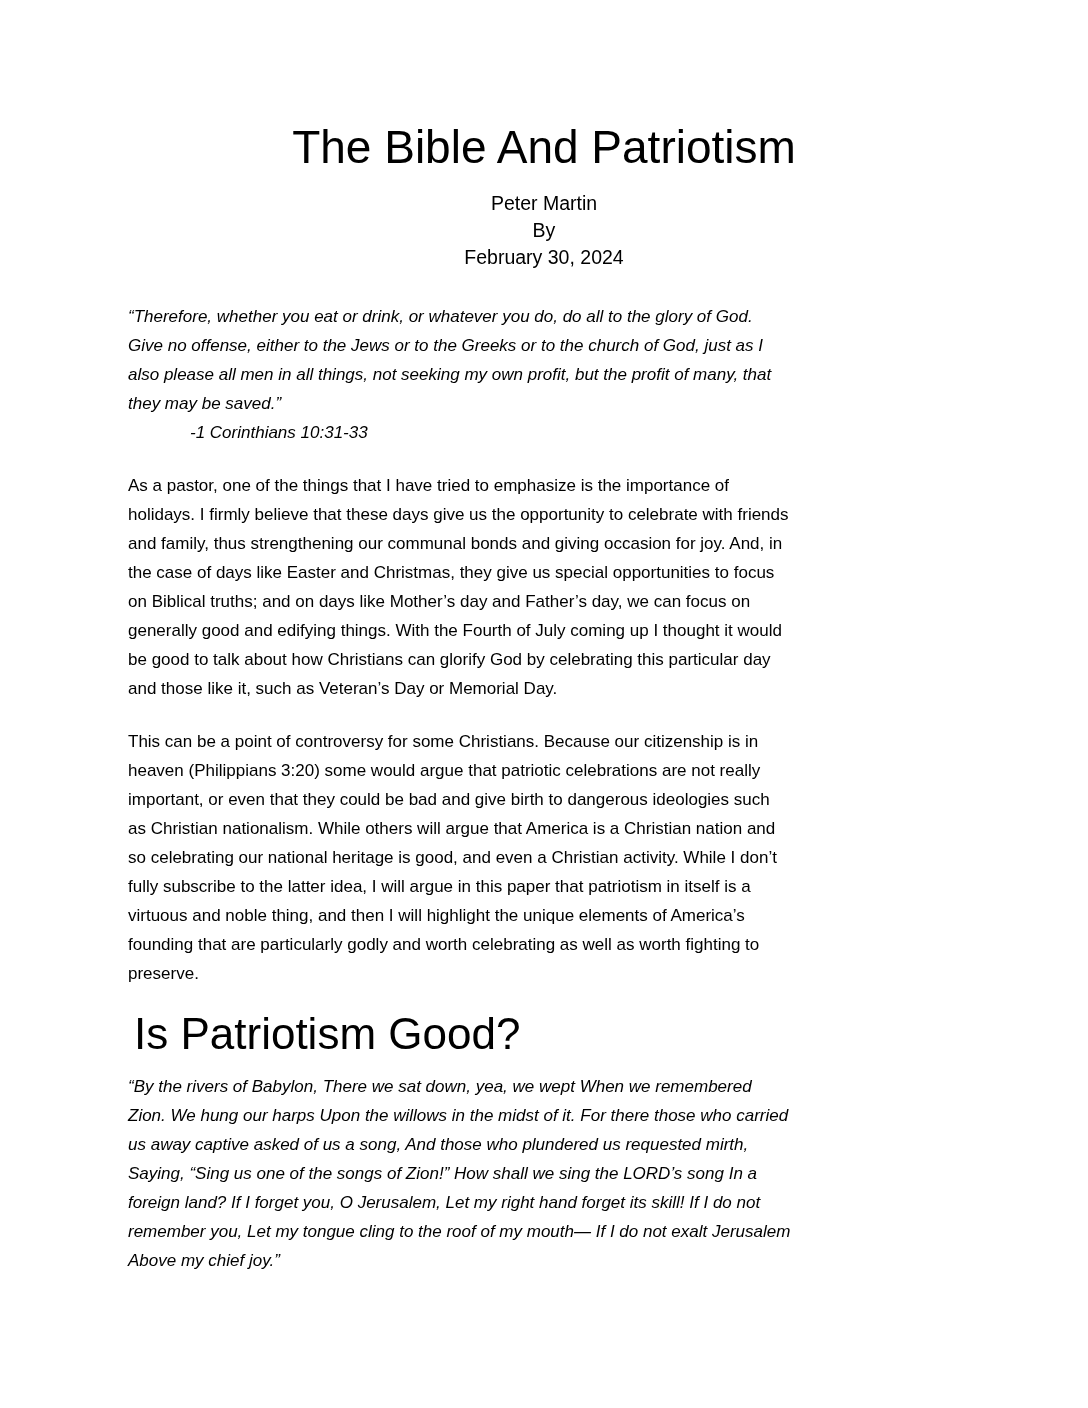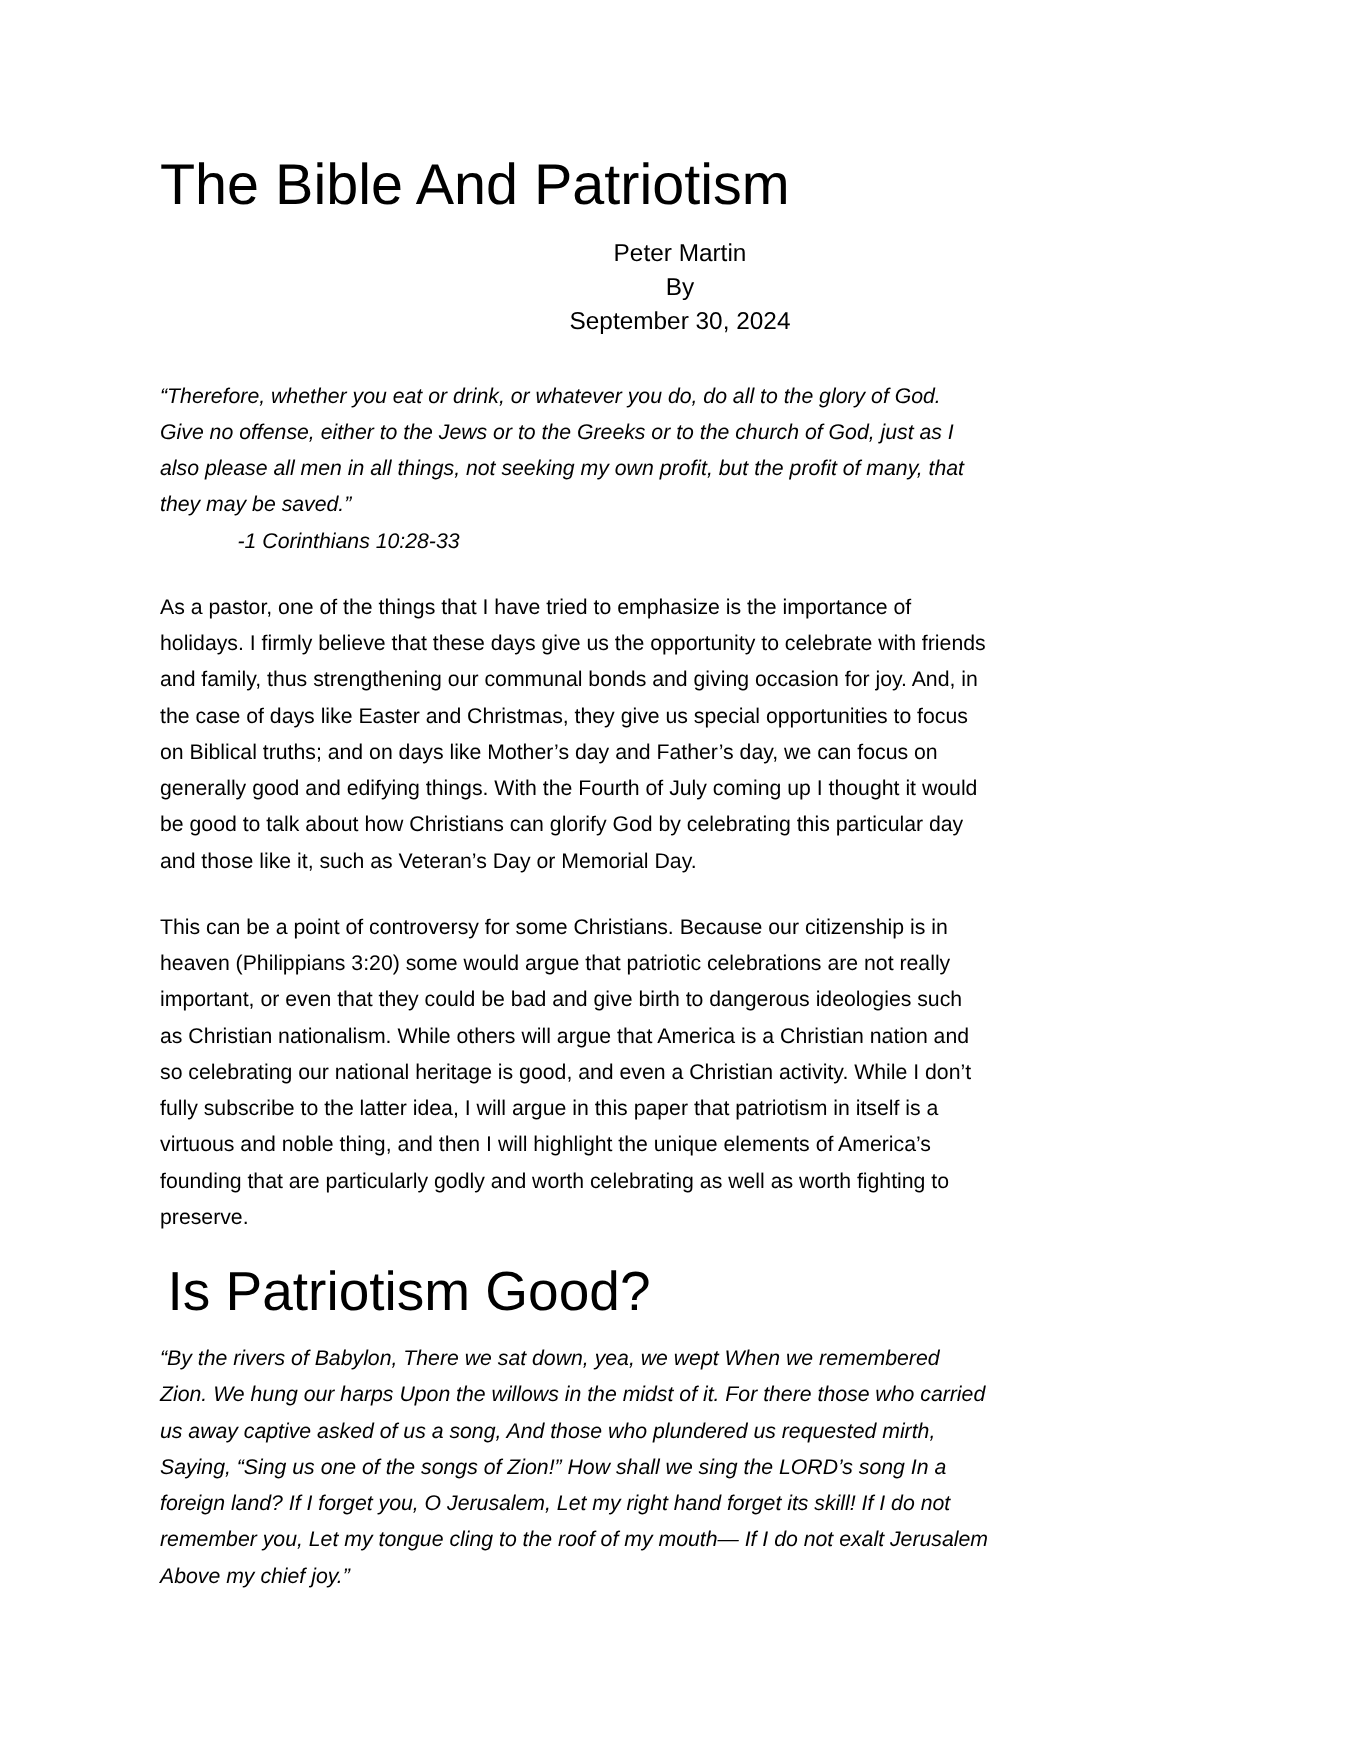--- a/index.html
+++ b/index.html
@@ -16,21 +16,21 @@
     color: #000000;
     font-family: "Liberation Sans", "DejaVu Sans", sans-serif;
     box-sizing: border-box;
     padding: 120px 128px 0 128px;
     overflow: hidden;
   }
   .doc-title {
     font-size: 46px;
     font-weight: 400;
     line-height: 55px;
-    text-align: left;
+    text-align: center;
     margin: 0 0 15px 0;
   }
   .byline p {
     font-size: 19.5px;
     line-height: 27px;
     text-align: center;
     margin: 0;
   }
   .quote-text,
   .quote-citation,
@@ -67,29 +67,29 @@
 </head>
 <body>
 
 <div class="page">
 
   <h1 class="doc-title">The Bible And Patriotism</h1>
 
   <div class="byline">
     <p>Peter Martin</p>
     <p>By</p>
-    <p>September 30, 2024</p>
+    <p>February 30, 2024</p>
   </div>
 
   <p class="quote-text quote-1">“Therefore, whether you eat or drink, or whatever you do, do all to the glory of God.
 Give no offense, either to the Jews or to the Greeks or to the church of God, just as I
 also please all men in all things, not seeking my own profit, but the profit of many, that
 they may be saved.”</p>
 
-  <p class="quote-citation">-1 Corinthians 10:28-33</p>
+  <p class="quote-citation">-1 Corinthians 10:31-33</p>
 
   <p class="body-para">As a pastor, one of the things that I have tried to emphasize is the importance of
 holidays. I firmly believe that these days give us the opportunity to celebrate with friends
 and family, thus strengthening our communal bonds and giving occasion for joy. And, in
 the case of days like Easter and Christmas, they give us special opportunities to focus
 on Biblical truths; and on days like Mother’s day and Father’s day, we can focus on
 generally good and edifying things. With the Fourth of July coming up I thought it would
 be good to talk about how Christians can glorify God by celebrating this particular day
 and those like it, such as Veteran’s Day or Memorial Day.</p>
 

